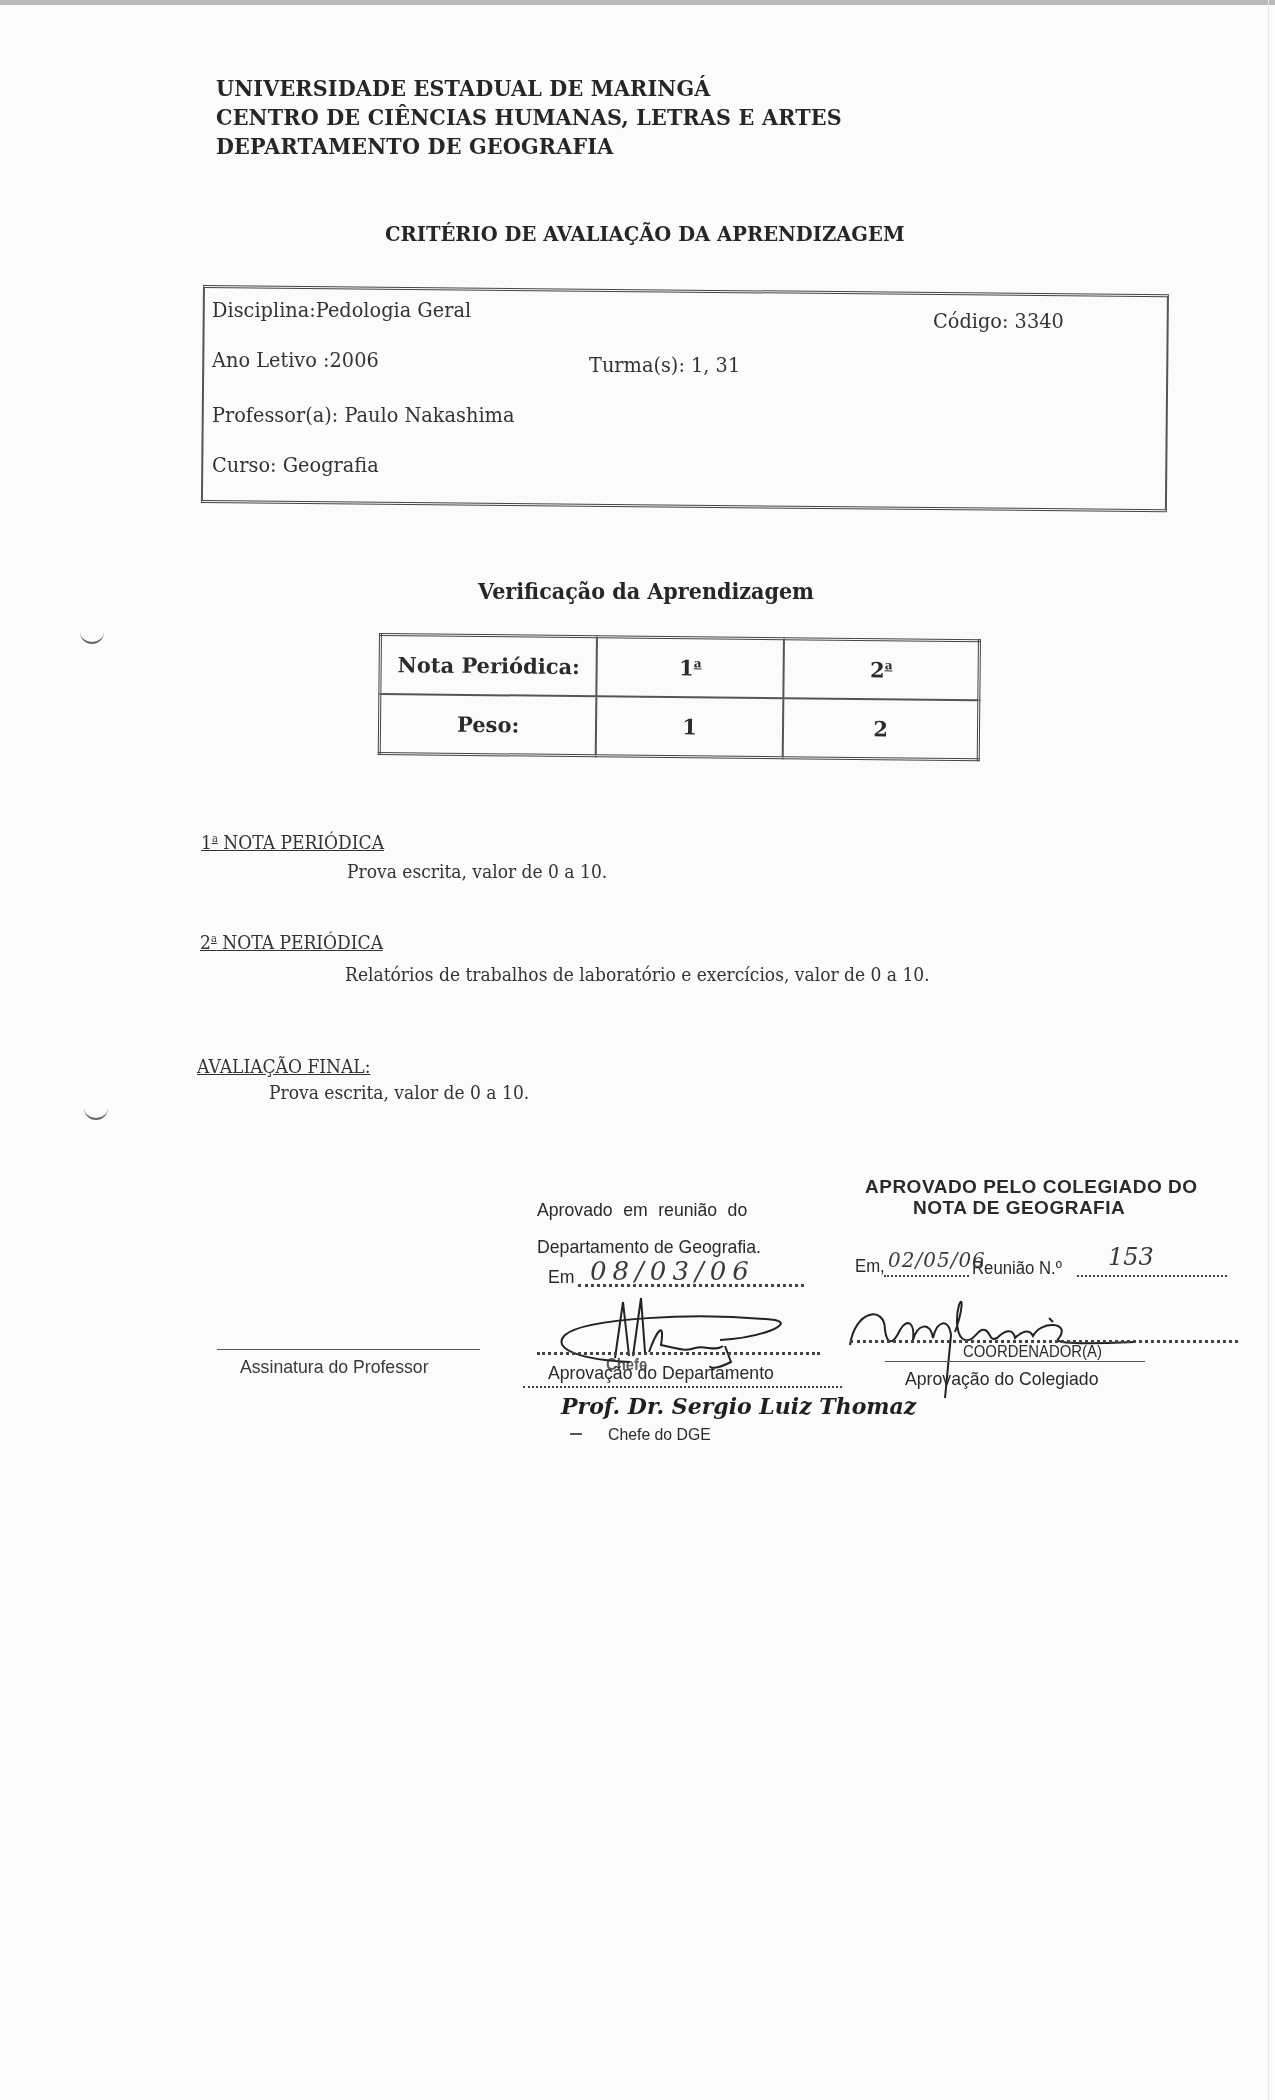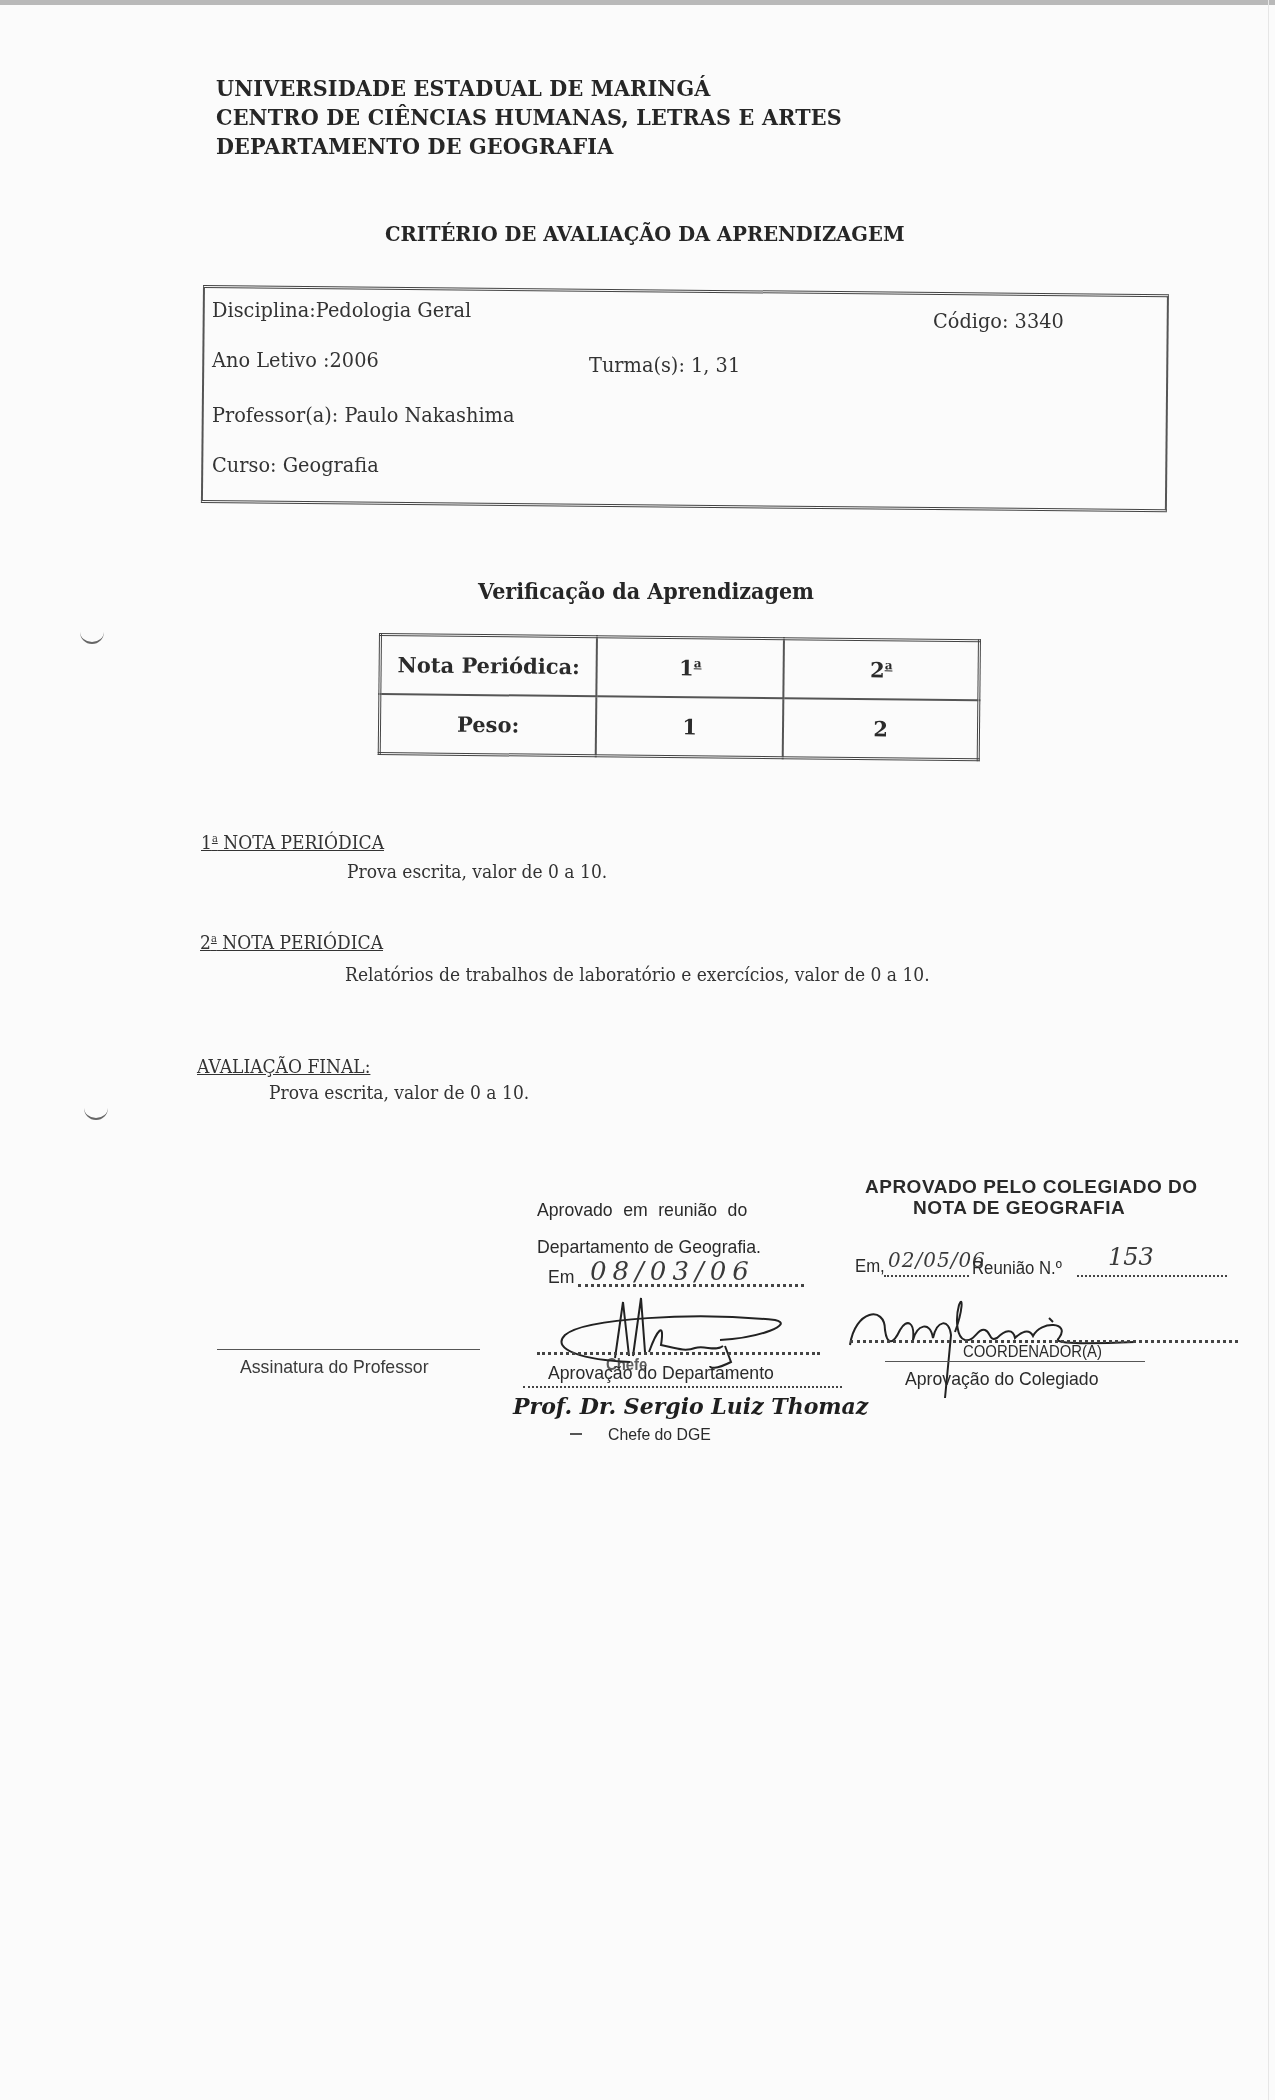--- a/index.html
+++ b/index.html
@@ -37,21 +37,21 @@
   sup.ord { font-size: 12px; text-decoration: underline; vertical-align: 8px; }
   .sec-head { font-family: "DejaVu Serif", serif; font-size: 19px; color: #333; text-decoration: underline; transform: scaleX(0.9); transform-origin: left center; }
   .sec-body { font-family: "DejaVu Serif", serif; font-size: 19px; color: #333; transform: scaleX(0.9); transform-origin: left center; }
   .stamp { font-family: "Liberation Sans", sans-serif; font-size: 19px; color: #2a2a2a; transform: scaleX(0.93); transform-origin: left center; }
   .stamp-bold { font-family: "Liberation Sans", sans-serif; font-weight: bold; font-size: 19px; color: #2a2a2a; letter-spacing: 0.5px; text-align: right; }
   .hand { font-family: "DejaVu Serif", serif; font-style: italic; color: #3a3a3a; }
   .dots { position: absolute; border-bottom: 3px dotted #444; height: 0; }
   .line { position: absolute; height: 0; border-bottom: 1.5px solid #555; }
   .arc { position: absolute; width: 24px; height: 12px; border-bottom: 2px solid #666; border-radius: 0 0 14px 14px; }
   .sig svg { overflow: visible; }
-  .script { font-family: "DejaVu Serif", serif; font-style: italic; font-weight: bold; font-size: 22px; color: #1f1f1f; }
+  .script { font-family: "DejaVu Serif", serif; font-style: italic; font-weight: bold; font-size: 22px; color: #1f1f1f; margin-left: 48px; }
 </style>
 </head>
 <body>
 
 <div class="top-edge"></div>
 <div class="right-edge"></div>
 
 <div class="arc" style="left:80px; top:630px;"></div>
 <div class="arc" style="left:84px; top:1106px;"></div>
 

